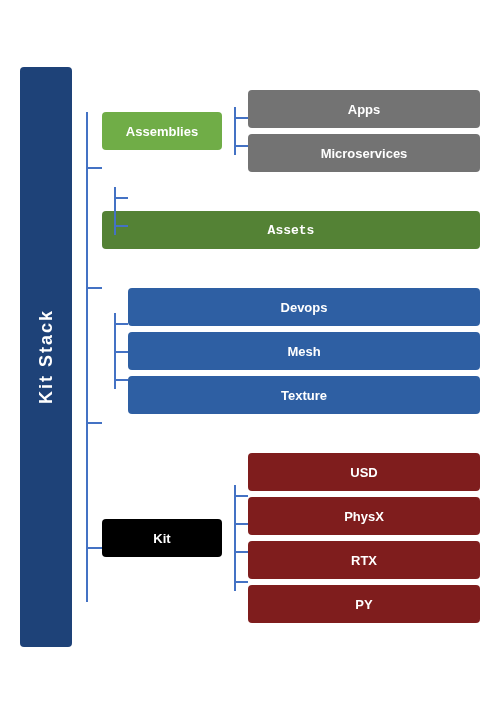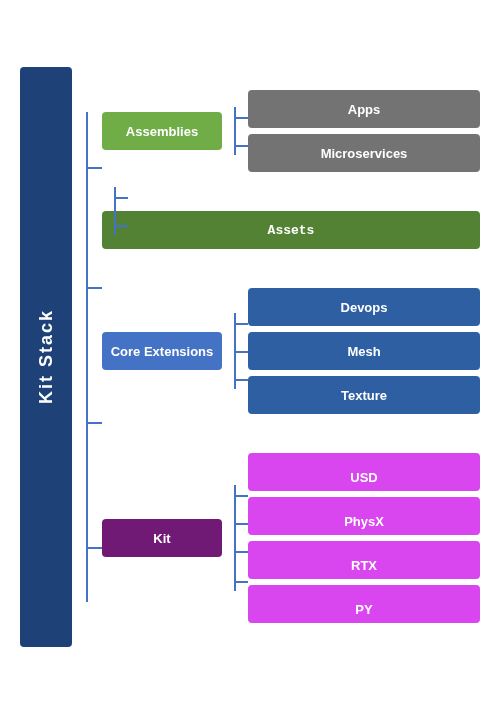--- a/index.html
+++ b/index.html
@@ -64,21 +64,21 @@
 
     .category-box.green {
       background: #70ad47;
     }
 
     .category-box.blue-medium {
       background: #4472c4;
     }
 
     .category-box.blue-dark {
-      background: #701a75;
+      background: #000000;
     }
 
     .item-box {
       flex: 1;
       min-height: 38px;
       border-radius: 4px;
       display: flex;
       align-items: center;
       justify-content: center;
       color: #ffffff;
@@ -94,22 +94,21 @@
 
     .item-box.green {
       background: #548235;
     }
 
     .item-box.blue-medium {
       background: #2e5fa3;
     }
 
     .item-box.blue-dark {
-      background: #d946ef;
-      align-items: flex-end;
+      background: #7f1d1d;
     }
   </style>
 </head>
 <body>
 
 <div class="diagram">
 
   <div class="kit-stack-box">
     <span class="kit-stack-label">Kit Stack</span>
   </div>
@@ -157,23 +156,20 @@
         </div>
         <div style="display:flex; flex-direction:column; flex:1; gap:6px;">
           <div class="item-box green">
             <span>Assets</span>
           </div>
         </div>
       </div>
     </div>
 
     <div style="display:flex; flex-direction:row; align-items:center; gap:0;">
-      <div class="category-box blue-medium">
-        <span>Core Extensions</span>
-      </div>
       <div style="display:flex; flex-direction:row; flex:1;">
         <div style="position:relative; width:26px;">
           <div style="position:absolute; left:12px; top:calc(50% - 38px); width:2px; height:76px; background:#4472c4;"></div>
           <div style="position:absolute; left:12px; top:calc(50% - 38px + 10px); width:14px; height:2px; background:#4472c4;"></div>
           <div style="position:absolute; left:12px; top:calc(50% - 38px + 38px); width:14px; height:2px; background:#4472c4;"></div>
           <div style="position:absolute; left:12px; top:calc(50% - 38px + 66px); width:14px; height:2px; background:#4472c4;"></div>
         </div>
         <div style="display:flex; flex-direction:column; flex:1; gap:6px;">
           <div class="item-box blue-medium">
             <span>Devops</span>

